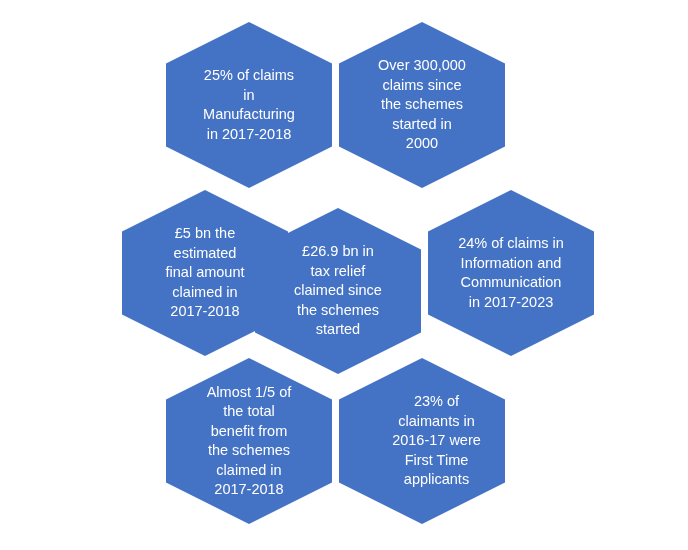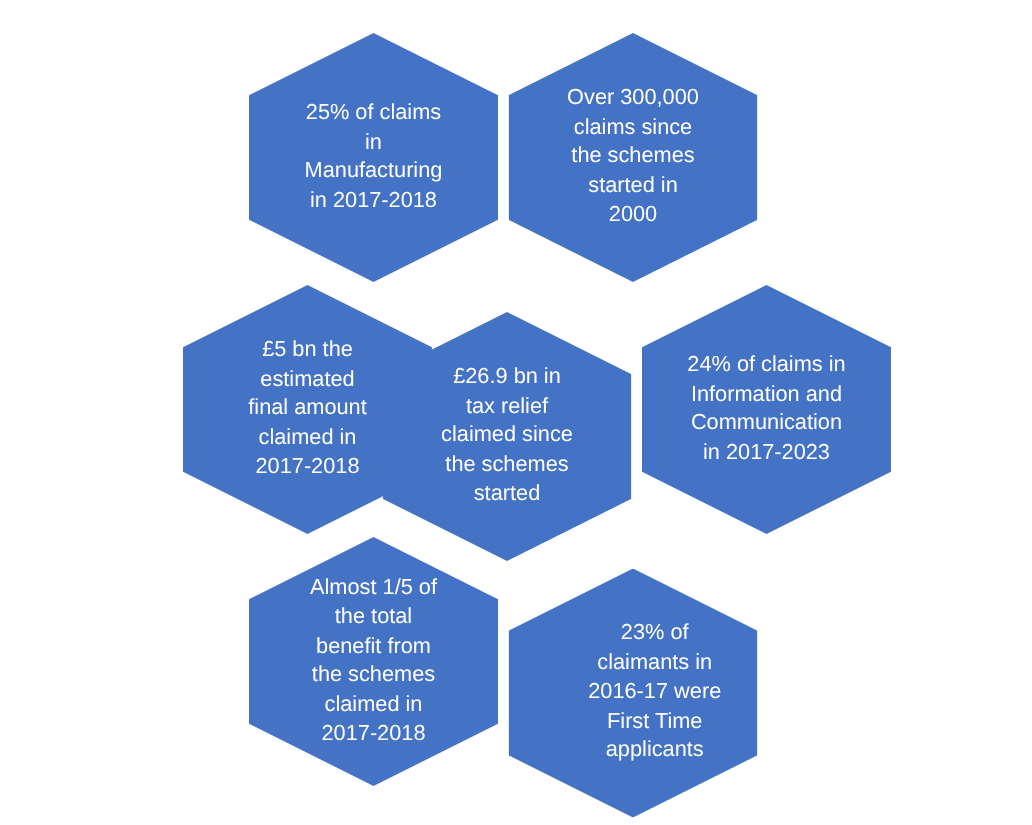--- a/index.html
+++ b/index.html
@@ -49,21 +49,21 @@
   #hex-manufacturing { left: 166px; top: 22px; }
   #hex-total-claims  { left: 339px; top: 22px; }
 
   
   #hex-estimated-final-amount { left: 82px;  top: 190px; margin-left: 40px; }
   #hex-tax-relief             { left: 255px; top: 208px; }
   #hex-information-comms      { left: 428px; top: 190px; }
 
   
   #hex-total-benefit     { left: 166px; top: 358px; }
-  #hex-first-time-applicants { left: 339px; top: 379px; padding-left: 29px; }
+  #hex-first-time-applicants { left: 339px; top: 358px; padding-left: 29px; }
 </style>
 </head>
 <body>
 
 <div id="infographic">
 
   <div class="hex" id="hex-manufacturing">
     <span class="hex-label">25% of claims
 in
 Manufacturing

